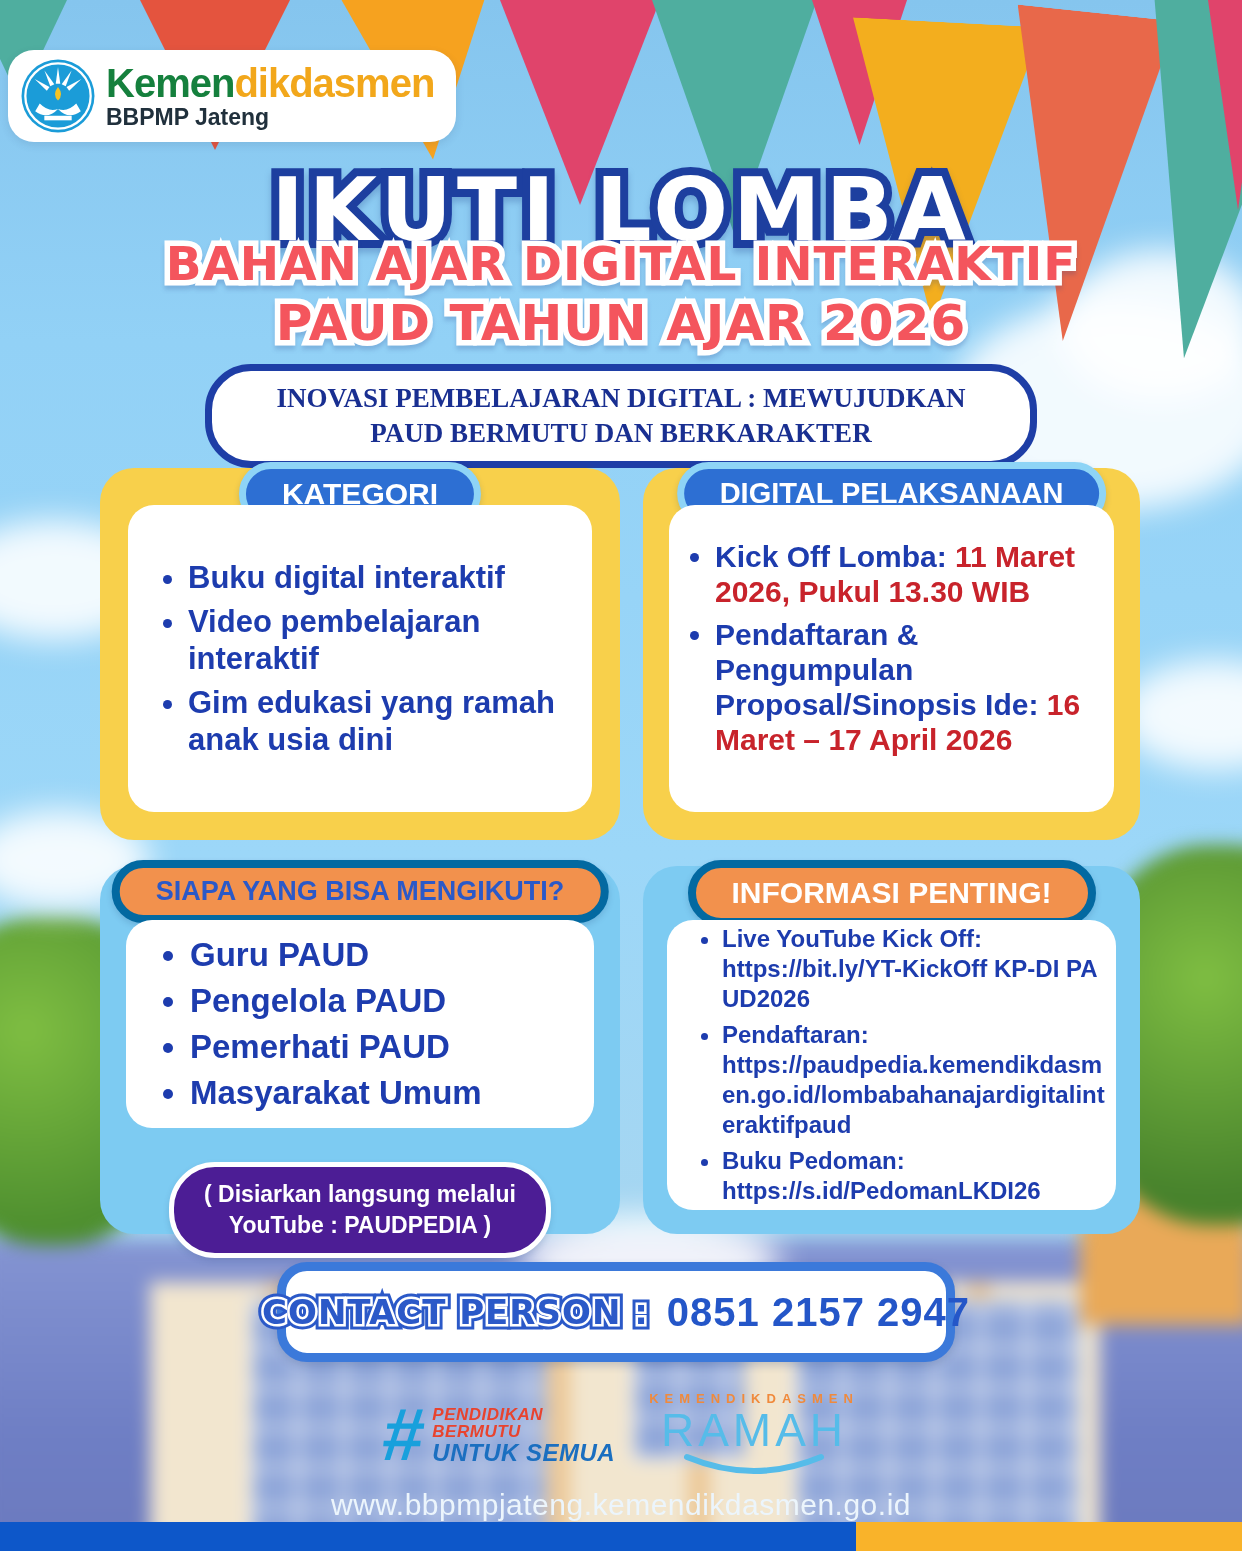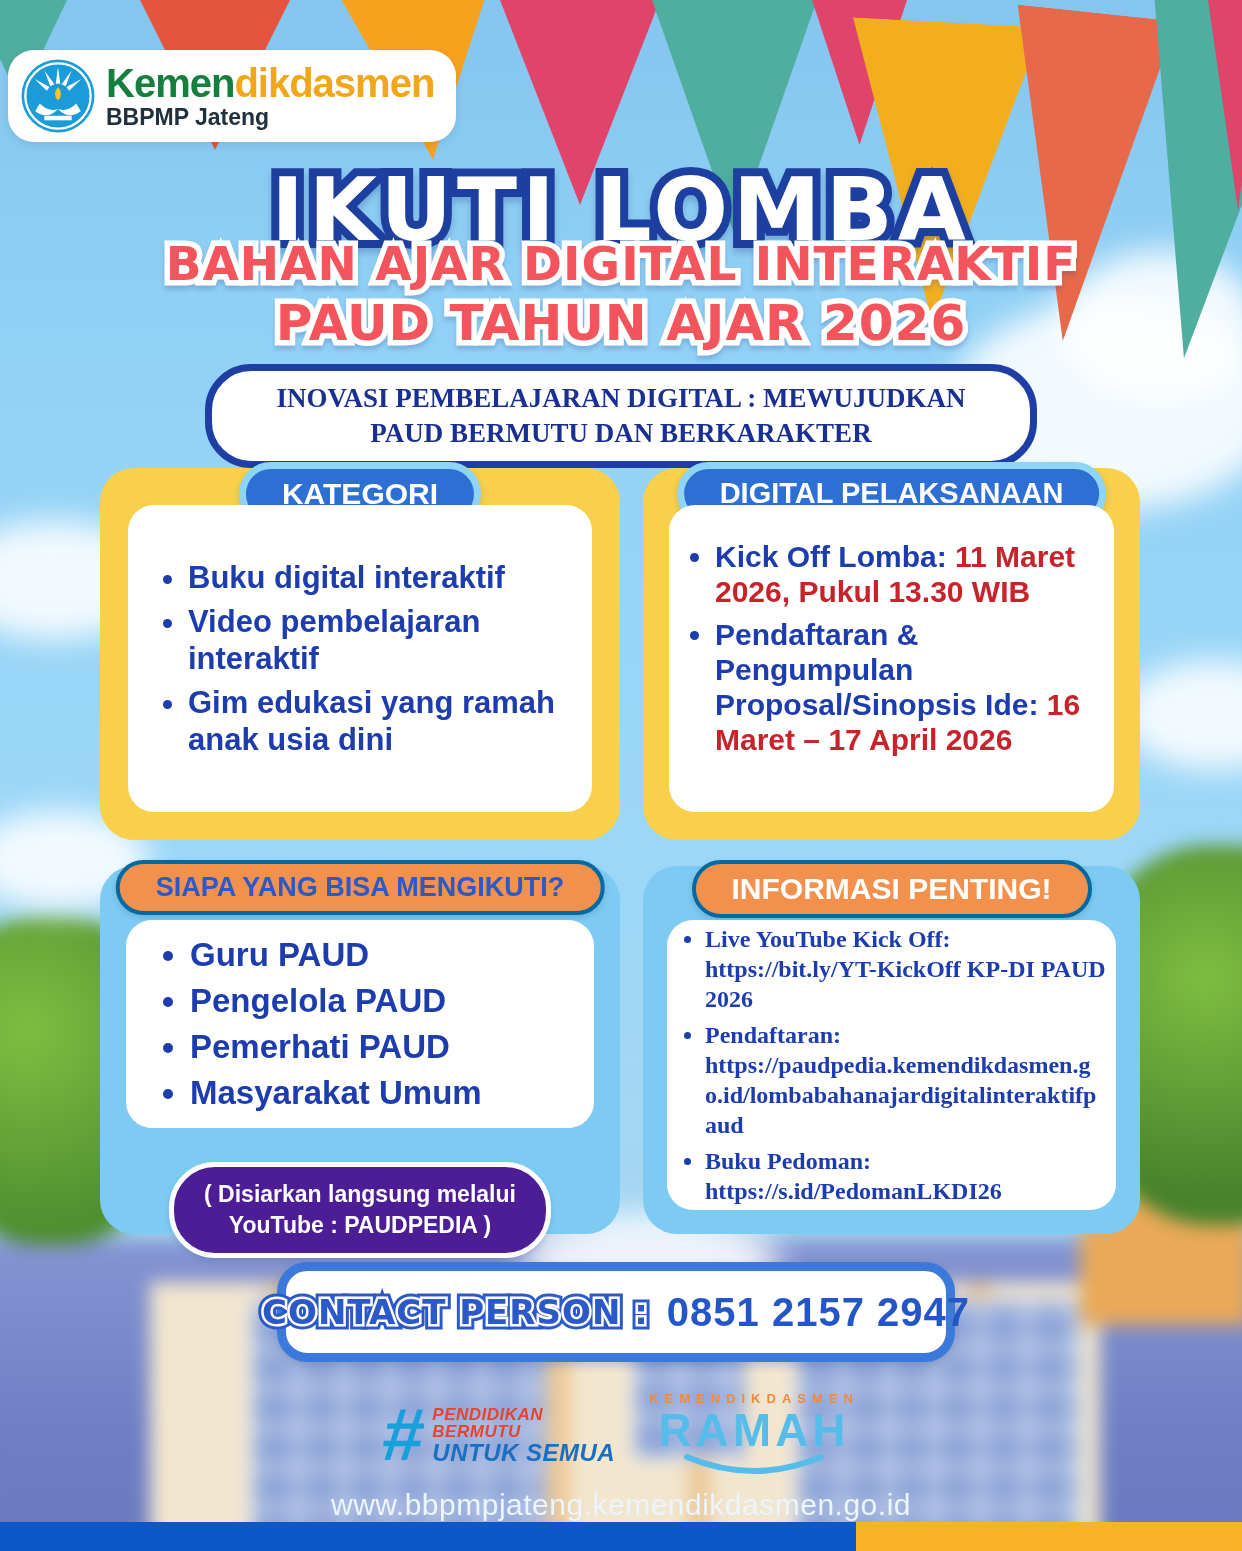--- a/index.html
+++ b/index.html
@@ -59,21 +59,21 @@
     color:#192f91;text-align:center;}
   
   .card{position:absolute;border-radius:34px;box-sizing:border-box;}
   .card-yellow{background:#f8d04b;}
   .card-blue{background:#7dcbf2;}
   .card-inner{position:absolute;background:#fff;border-radius:26px;box-sizing:border-box;
     display:flex;flex-direction:column;}
   .pill{position:absolute;left:50%;transform:translateX(-50%);top:-6px;border-radius:999px;
     padding:8px 36px;font-weight:800;white-space:nowrap;box-shadow:0 3px 6px rgba(30,60,110,.18);}
   .pill-blue{background:#2d6fd3;border:7px solid #8ed4f6;color:#fff;}
-  .pill-orange{background:#f2914d;border:4px solid #0369a1;}
+  .pill-orange{background:#f2914d;border:8px solid #0369a1;}
   ul.blist{margin:0;padding-left:52px;}
   ul.blist li{font-weight:800;color:#1d3cae;}
   .kat-list li{font-size:31px;line-height:1.2;margin:7px 8px;}
   .tgl-list li{font-size:30px;line-height:1.17;margin:8px 0;}
   .tgl-label{color:#1d3cae;}
   .tgl-value{color:#c8232b;}
   .pes-list li{font-size:33px;line-height:1.4;}
   .inf-list li{font-size:24px;line-height:1.26;margin:5px 0;}
   .inf-url{display:block;word-break:break-all;}
   .note-pill{margin:20px auto 0;width:382px;box-sizing:border-box;background:#4c1d95;border:5px solid #ffffff;
@@ -93,21 +93,21 @@
   .phone{font-size:40px;font-weight:800;color:#2456c8;letter-spacing:1px;white-space:nowrap;}
   
   .logos{position:absolute;left:0;top:1392px;width:100%;display:flex;align-items:center;justify-content:center;gap:34px;}
   .hashtag-logo{display:flex;align-items:center;gap:8px;}
   .hash-symbol{font-size:74px;font-weight:800;color:#18a0dc;line-height:.9;transform:skewX(-6deg);}
   .hash-lines{display:flex;flex-direction:column;line-height:1.02;font-style:italic;font-weight:800;}
   .hash-l1,.hash-l2{font-size:17px;color:#e8432e;letter-spacing:.5px;}
   .hash-l3{font-size:24px;color:#1b6fc0;letter-spacing:.5px;}
   .ramah-logo{display:flex;flex-direction:column;align-items:center;line-height:1;}
   .ramah-top{font-size:13px;font-weight:700;letter-spacing:6px;color:#f08a3c;}
-  .ramah-main{font-size:46px;font-weight:700;color:#56bce9;letter-spacing:4px;margin-top:2px;}
+  .ramah-main{font-size:46px;font-weight:400;color:#56bce9;letter-spacing:4px;margin-top:2px;}
   
   .site-url{position:absolute;left:0;top:1488px;width:100%;text-align:center;
     font-size:30px;color:#ecf5fc;letter-spacing:.5px;}
   .bar-blue{position:absolute;left:0;top:1522px;width:856px;height:29px;background:#0d57c9;}
   .bar-yellow{position:absolute;left:856px;top:1522px;width:386px;height:29px;background:#f9b32a;}
 </style>
 </head>
 <body>
 
 <div class="poster">
@@ -215,21 +215,21 @@
         <li>Pemerhati PAUD</li>
         <li>Masyarakat Umum</li>
       </ul>
     </div>
     <div class="note-pill" style="position:absolute;left:50%;transform:translateX(-50%);top:276px;">( Disiarkan langsung melalui YouTube : PAUDPEDIA )</div>
   </div>
 
   <div class="card card-blue" style="left:643px;top:866px;width:497px;height:368px;">
     <div class="pill pill-orange" style="font-size:30px;color:#ffffff;">INFORMASI PENTING!</div>
     <div class="card-inner" style="left:24px;right:24px;top:54px;bottom:24px;justify-content:center;">
-      <ul class="blist inf-list" style="padding-left:38px;padding-right:8px;font-family:Liberation Serif, serif;">
+      <ul class="blist inf-list" style="padding-left:55px;padding-right:8px;">
         <li><span>Live YouTube Kick Off:</span><span class="inf-url">https://bit.ly/YT-KickOff KP-DI PAUD2026</span></li>
         <li><span>Pendaftaran:</span><span class="inf-url">https://paudpedia.kemendikdasmen.go.id/lombabahanajardigitalinteraktifpaud</span></li>
         <li><span>Buku Pedoman:</span><span class="inf-url">https://s.id/PedomanLKDI26</span></li>
       </ul>
     </div>
   </div>
 
   <div class="contact">
     <div class="cstack">
       <span class="cl-outer">CONTACT PERSON :</span>

